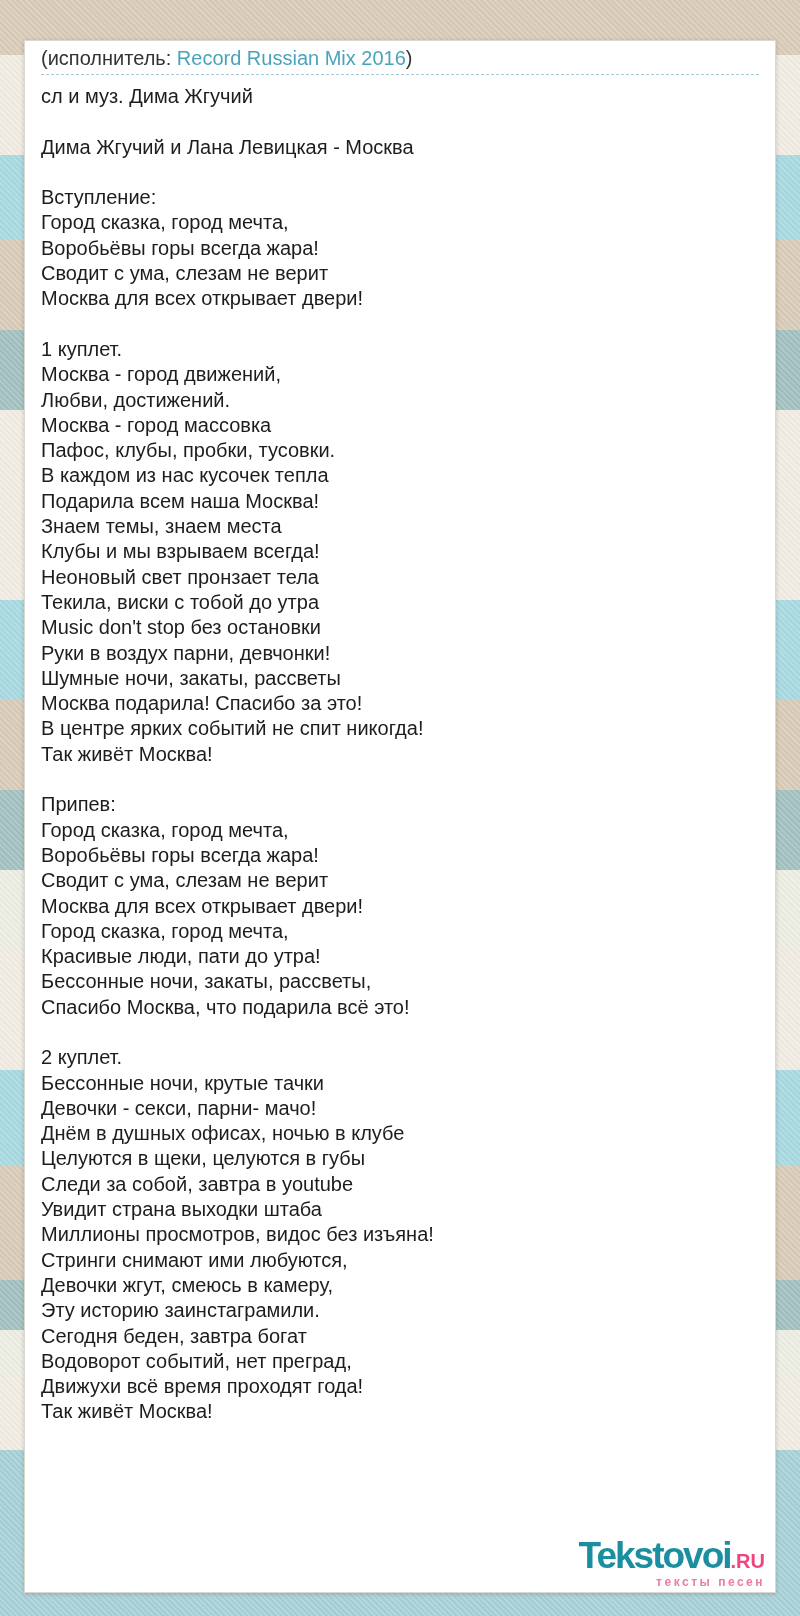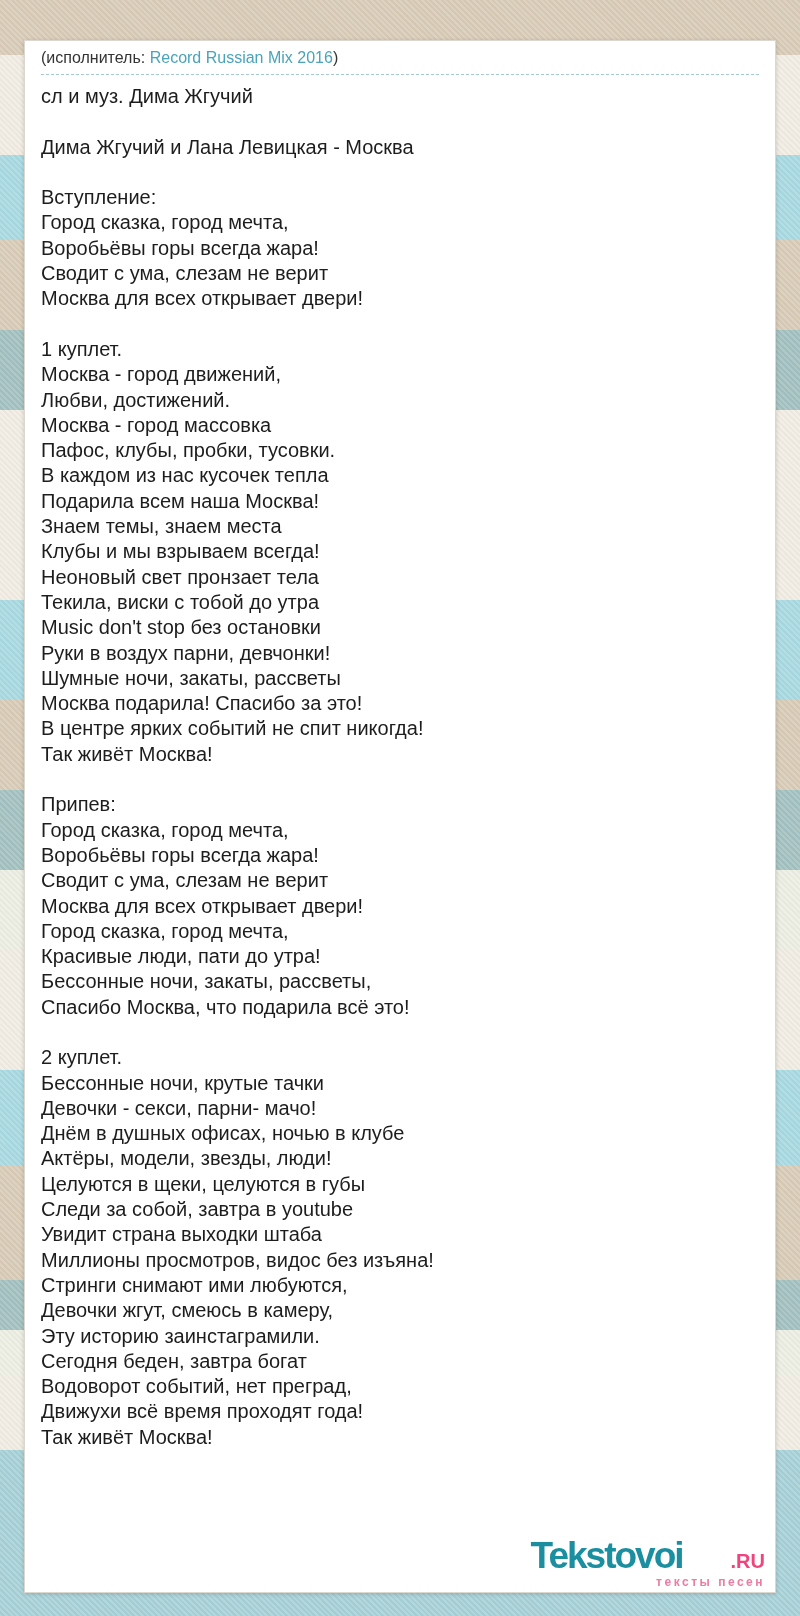--- a/index.html
+++ b/index.html
@@ -52,21 +52,21 @@
     max-width: 680px;
     font-size: 24px;
     line-height: 31px;
     font-weight: 400;
     color: #cd2c5e;
     letter-spacing: 0;
   }
   .artist-line {
     margin: 2px 0 0 0;
     padding-bottom: 7px;
-    font-size: 16px;
+    font-size: 20px;
     line-height: 18px;
     color: #333333;
     border-bottom: 1px dashed #a5c8d2;
   }
   .artist-link {
     color: #49a3ba;
     text-decoration: none;
     cursor: pointer;
   }
   .lyrics {
@@ -88,21 +88,20 @@
     font-weight: 700;
     font-size: 37px;
     letter-spacing: -2px;
     color: #1b8fa0;
   }
   .logo-tld {
     font-weight: 700;
     font-size: 20px;
     letter-spacing: 0;
     color: #f0447d;
-    padding-left: 48px;
   }
   .logo-tagline {
     margin-top: 2px;
     font-weight: 700;
     font-size: 12px;
     letter-spacing: 2.5px;
     color: #ee7ba0;
   }
 </style>
 </head>
@@ -151,21 +150,20 @@
       <div class="lyric-line">Москва для всех открывает двери!</div>
       <div class="lyric-line">Город сказка, город мечта,</div>
       <div class="lyric-line">Красивые люди, пати до утра!</div>
       <div class="lyric-line">Бессонные ночи, закаты, рассветы,</div>
       <div class="lyric-line">Спасибо Москва, что подарила всё это!</div>
       <div class="lyric-line">&nbsp;</div>
       <div class="lyric-line">2 куплет.</div>
       <div class="lyric-line">Бессонные ночи, крутые тачки</div>
       <div class="lyric-line">Девочки - секси, парни- мачо!</div>
       <div class="lyric-line">Днём в душных офисах, ночью в клубе</div>
-      <div class="lyric-line">Актёры, модели, звезды, люди!</div>
       <div class="lyric-line">Целуются в щеки, целуются в губы</div>
       <div class="lyric-line">Следи за собой, завтра в youtube</div>
       <div class="lyric-line">Увидит страна выходки штаба</div>
       <div class="lyric-line">Миллионы просмотров, видос без изъяна!</div>
       <div class="lyric-line">Стринги снимают ими любуются,</div>
       <div class="lyric-line">Девочки жгут, смеюсь в камеру,</div>
       <div class="lyric-line">Эту историю заинстаграмили.</div>
       <div class="lyric-line">Сегодня беден, завтра богат</div>
       <div class="lyric-line">Водоворот событий, нет преград,</div>
       <div class="lyric-line">Движухи всё время проходят года!</div>

